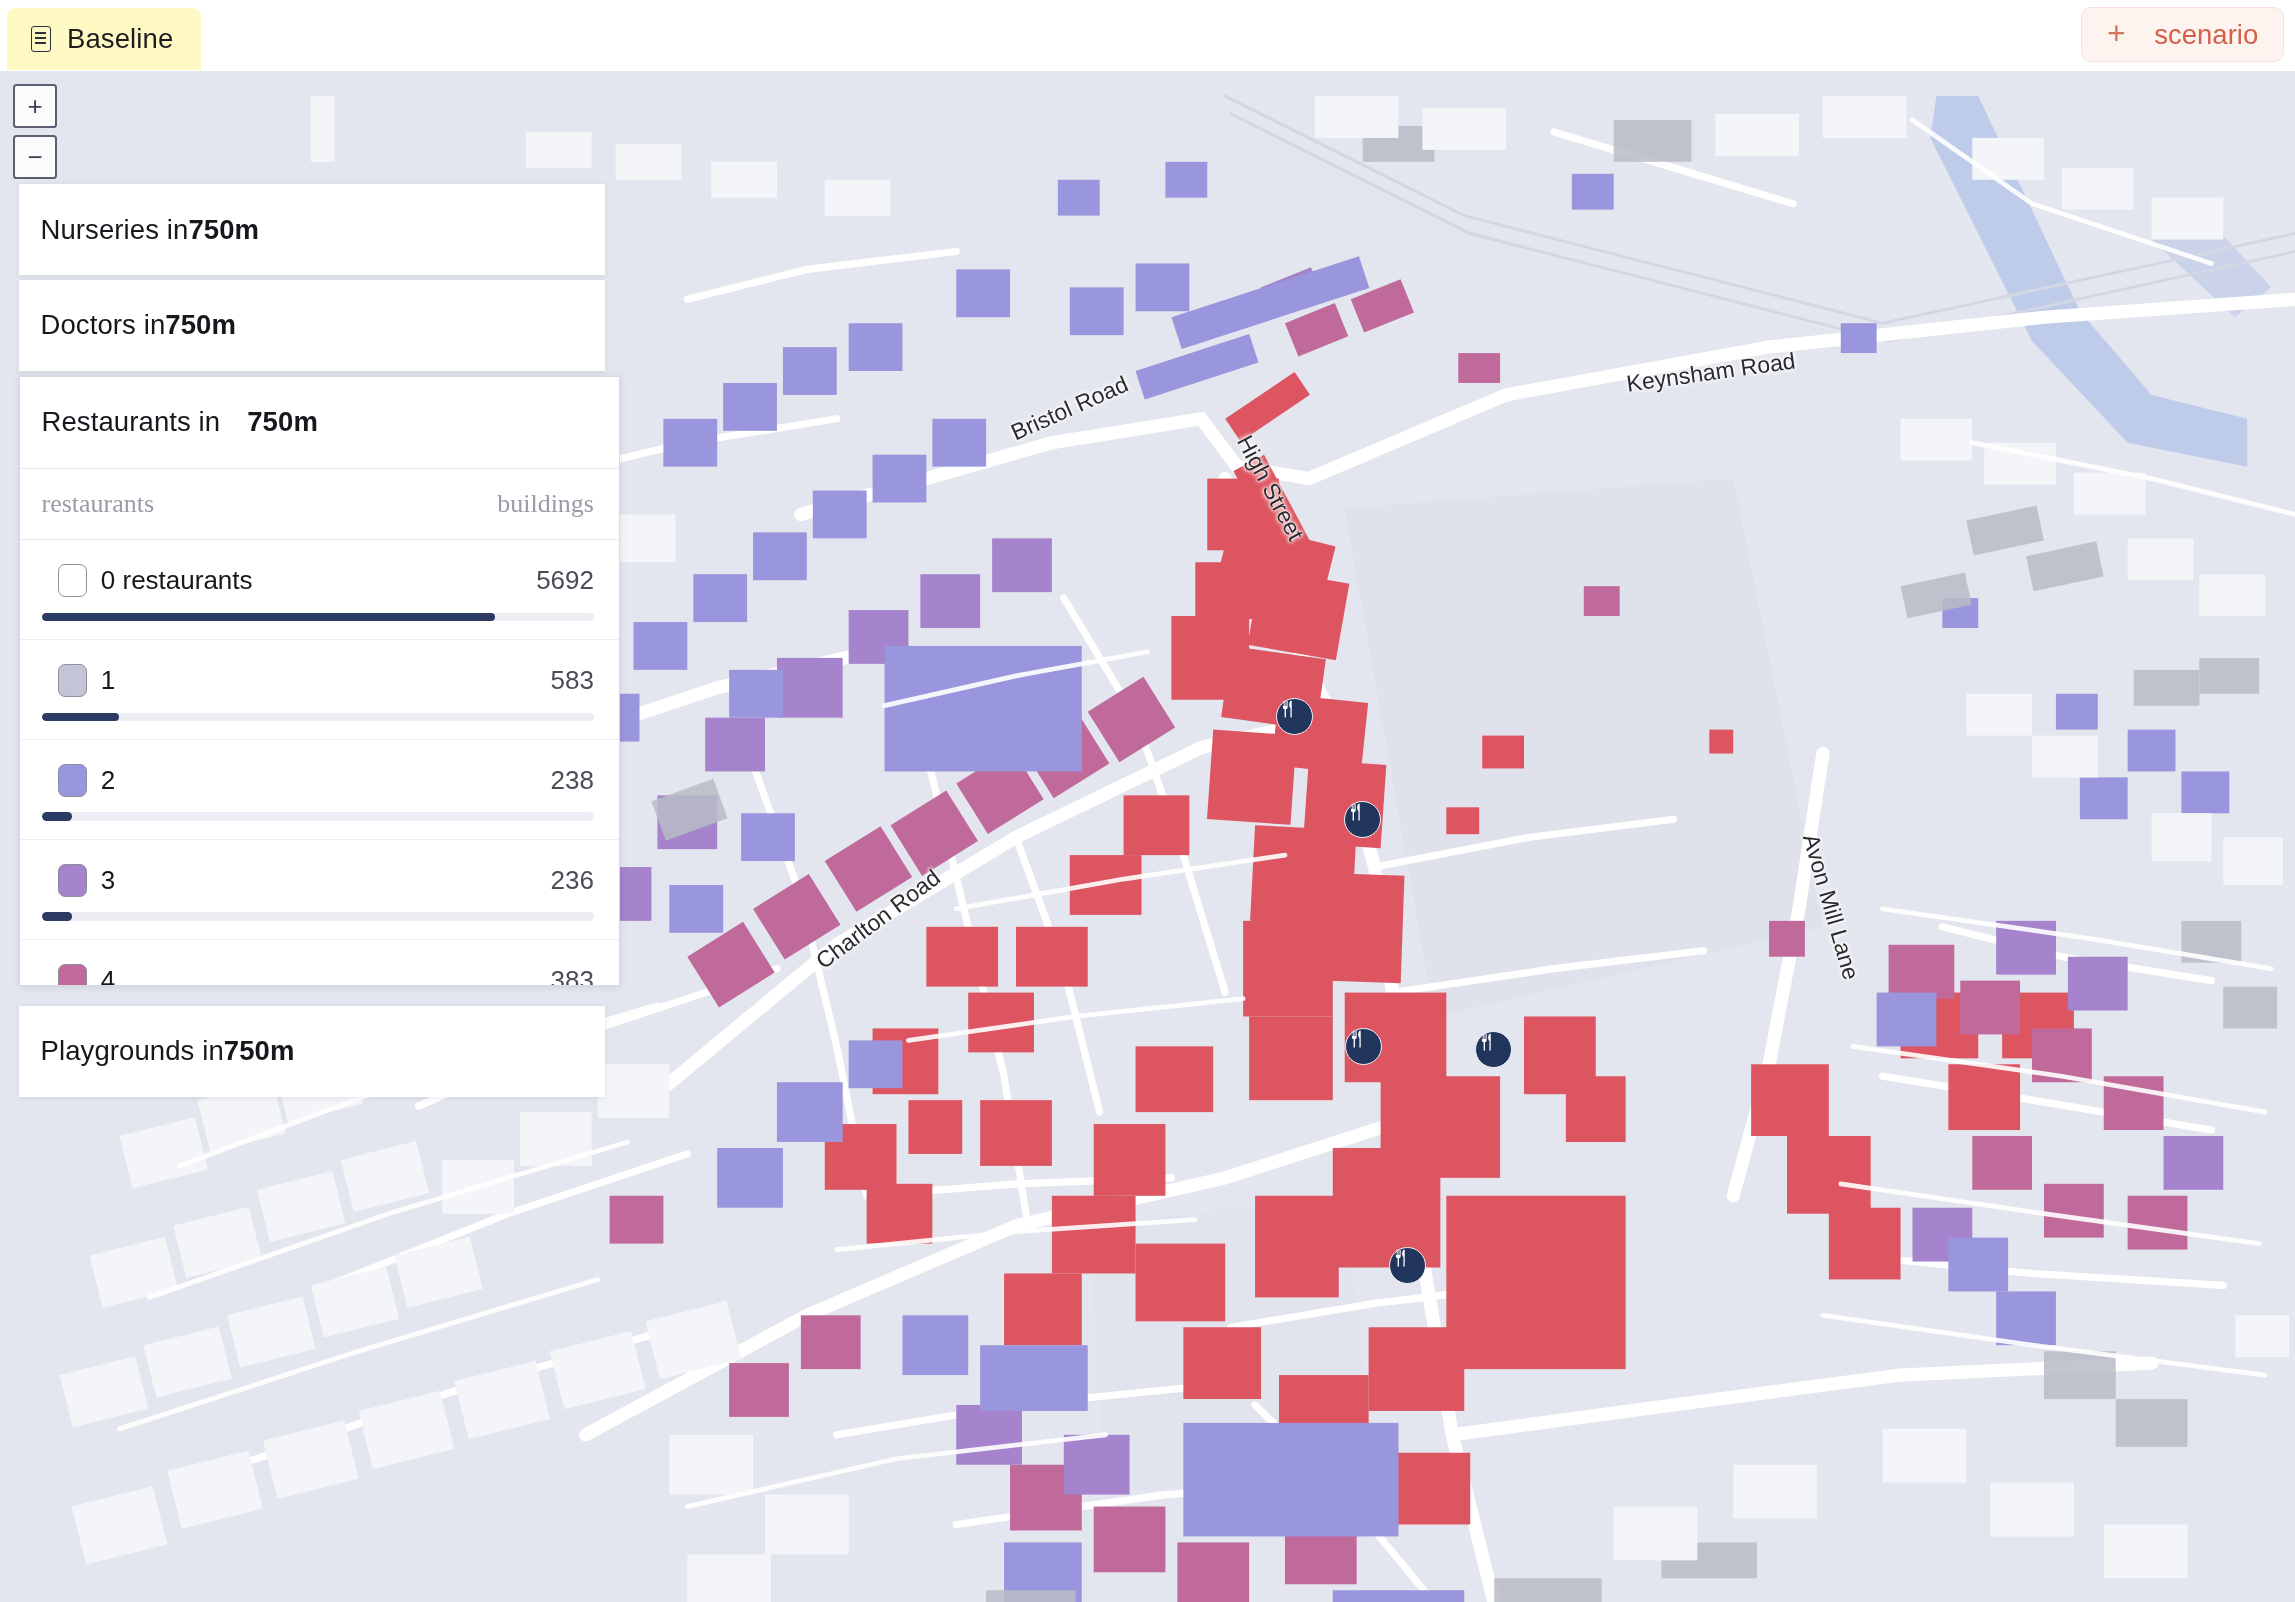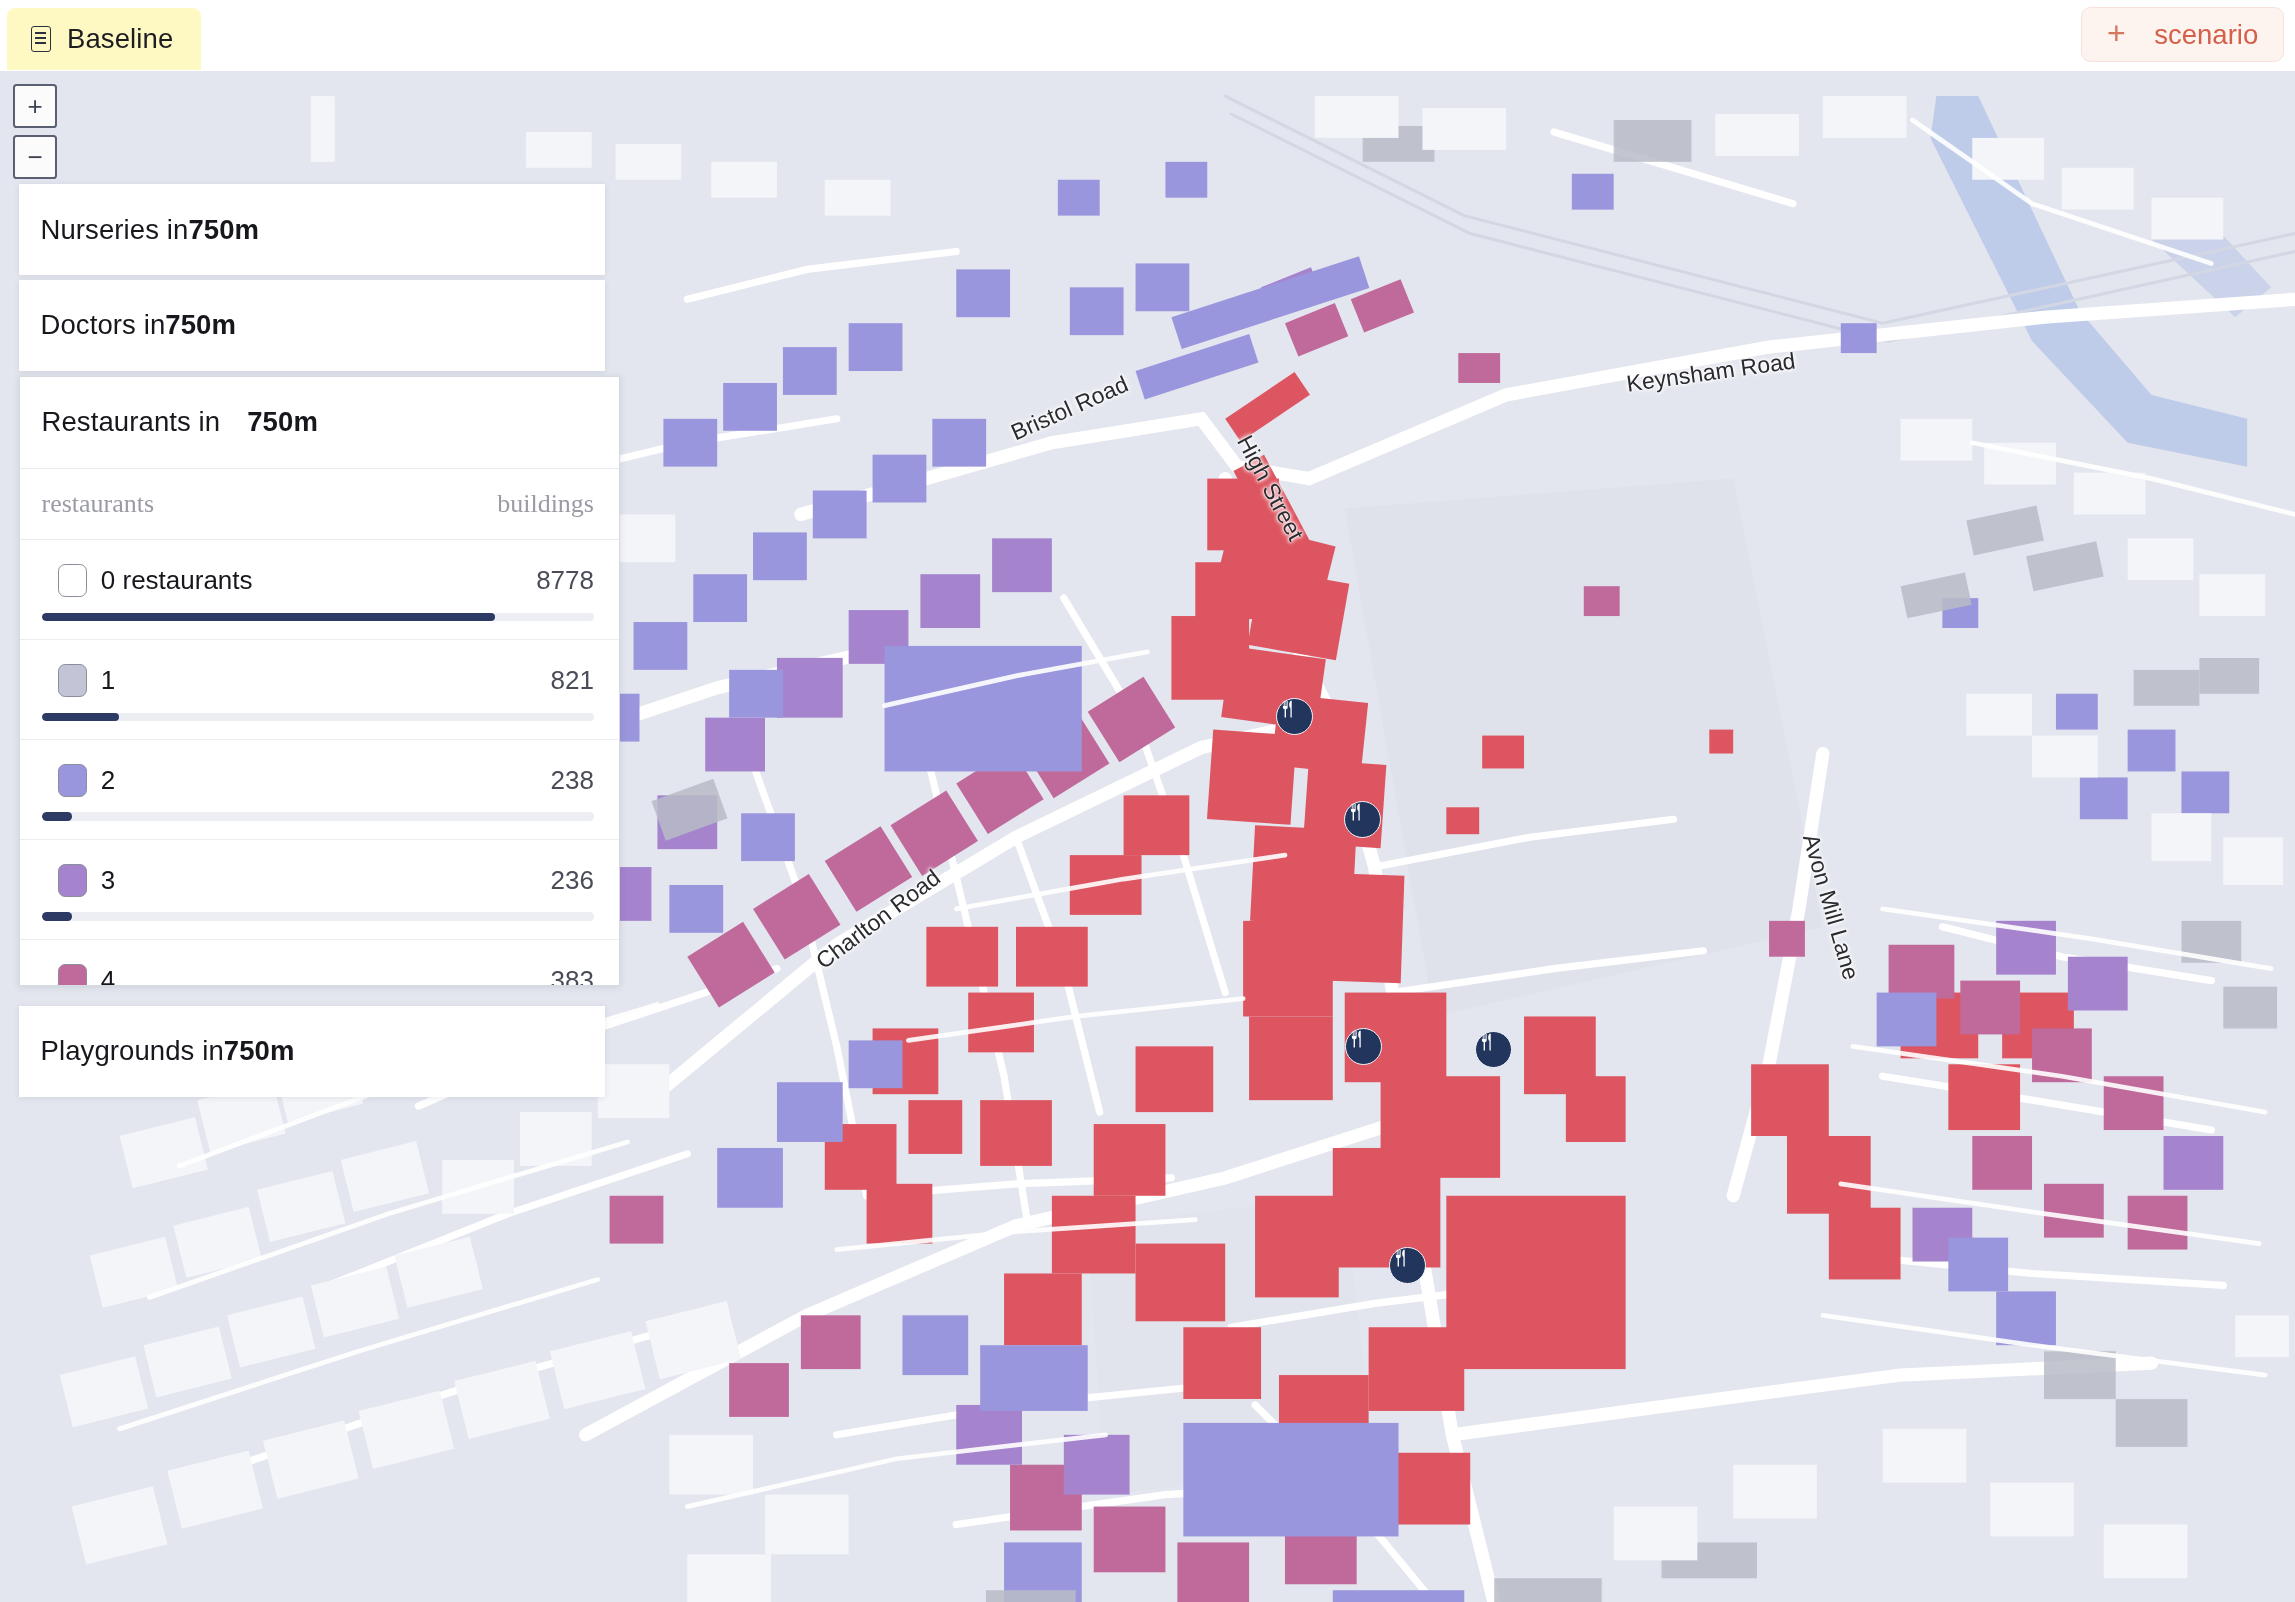--- a/index.html
+++ b/index.html
@@ -541,34 +541,34 @@
           <span>restaurants</span>
           <span>buildings</span>
         </div>
 
         <div class="row">
           <div class="row-top">
             <div class="row-left">
               <span class="swatch" style="background:#ffffff;"></span>
               <span class="row-label">0 restaurants</span>
             </div>
-            <span class="row-count">8778</span>
+            <span class="row-count">5692</span>
           </div>
           <div class="track">
             <div class="fill" style="width:82%"></div>
           </div>
         </div>
 
         <div class="row">
           <div class="row-top">
             <div class="row-left">
               <span class="swatch" style="background:#c3c4d6;"></span>
               <span class="row-label">1</span>
             </div>
-            <span class="row-count">821</span>
+            <span class="row-count">583</span>
           </div>
           <div class="track">
             <div class="fill" style="width:14%"></div>
           </div>
         </div>
 
         <div class="row">
           <div class="row-top">
             <div class="row-left">
               <span class="swatch" style="background:#9a96dd;"></span>

